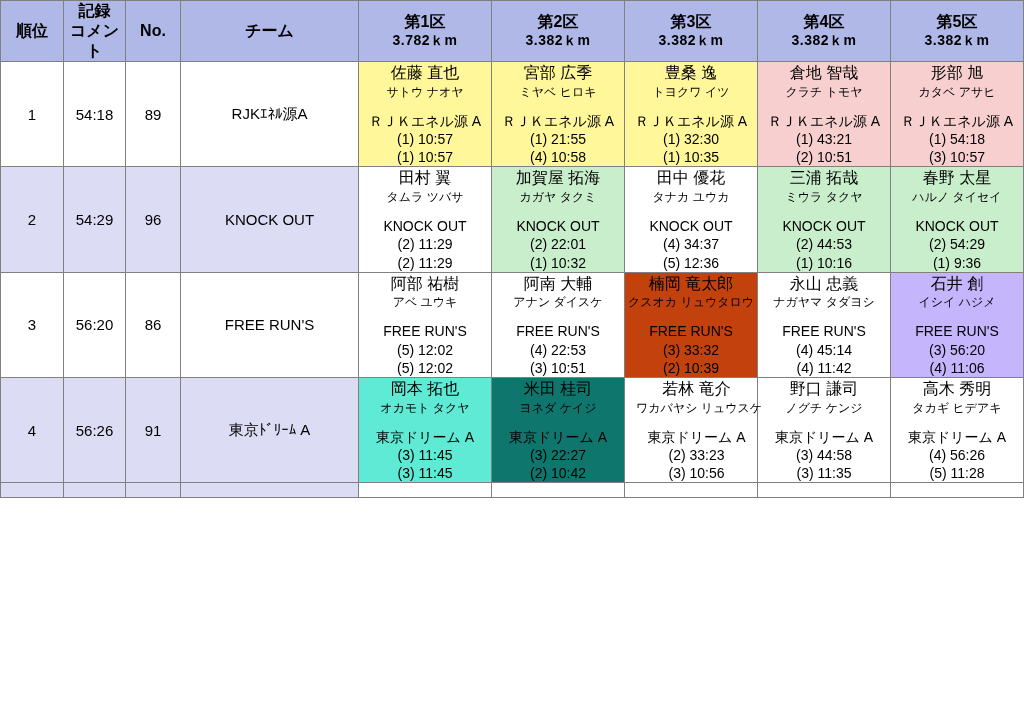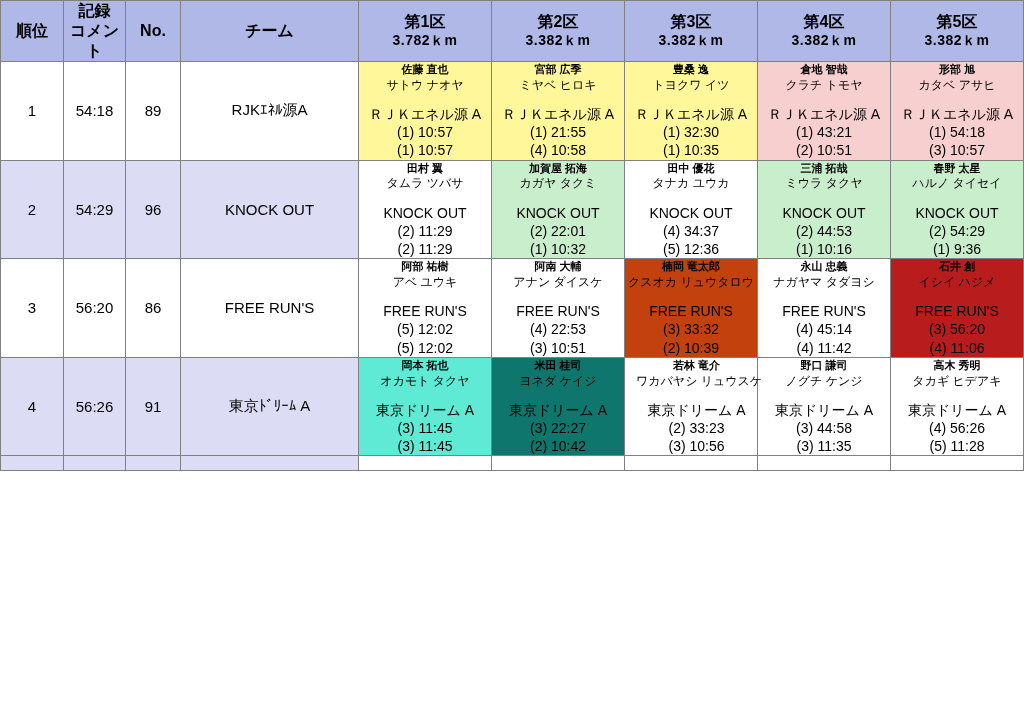--- a/index.html
+++ b/index.html
@@ -74,23 +74,22 @@
     padding-left: 8px;
     font-size: 15px;
   }
 
   .runner-cell {
     padding: 6px 2px 6px 2px;
     line-height: 1.35;
   }
   .runner-cell .r-name {
     display: block;
-    font-size: 11px;
+    font-size: 16px;
     white-space: nowrap;
-    font-weight: bold;
   }
   .runner-cell .r-kana {
     display: block;
     font-size: 12px;
     white-space: nowrap;
   }
   .runner-cell .r-gap {
     display: block;
     height: 12px;
   }
@@ -302,21 +301,21 @@
             <span class="r-t2">(2) 10:39</span>
           </td>
           <td class="runner-cell" style="background: rgb(255, 255, 255);">
             <span class="r-name">永山 忠義</span>
             <span class="r-kana">ナガヤマ タダヨシ</span>
             <span class="r-gap"></span>
             <span class="r-team">FREE RUN'S</span>
             <span class="r-t1">(4) 45:14</span>
             <span class="r-t2">(4) 11:42</span>
           </td>
-          <td class="runner-cell" style="background: #b91c1c;">
+          <td class="runner-cell" style="background: #c4b5fd;">
             <span class="r-name">石井 創</span>
             <span class="r-kana">イシイ ハジメ</span>
             <span class="r-gap"></span>
             <span class="r-team">FREE RUN'S</span>
             <span class="r-t1">(3) 56:20</span>
             <span class="r-t2">(4) 11:06</span>
           </td>
         </tr>
         <tr class="row-4">
           <td class="rank">4</td>

